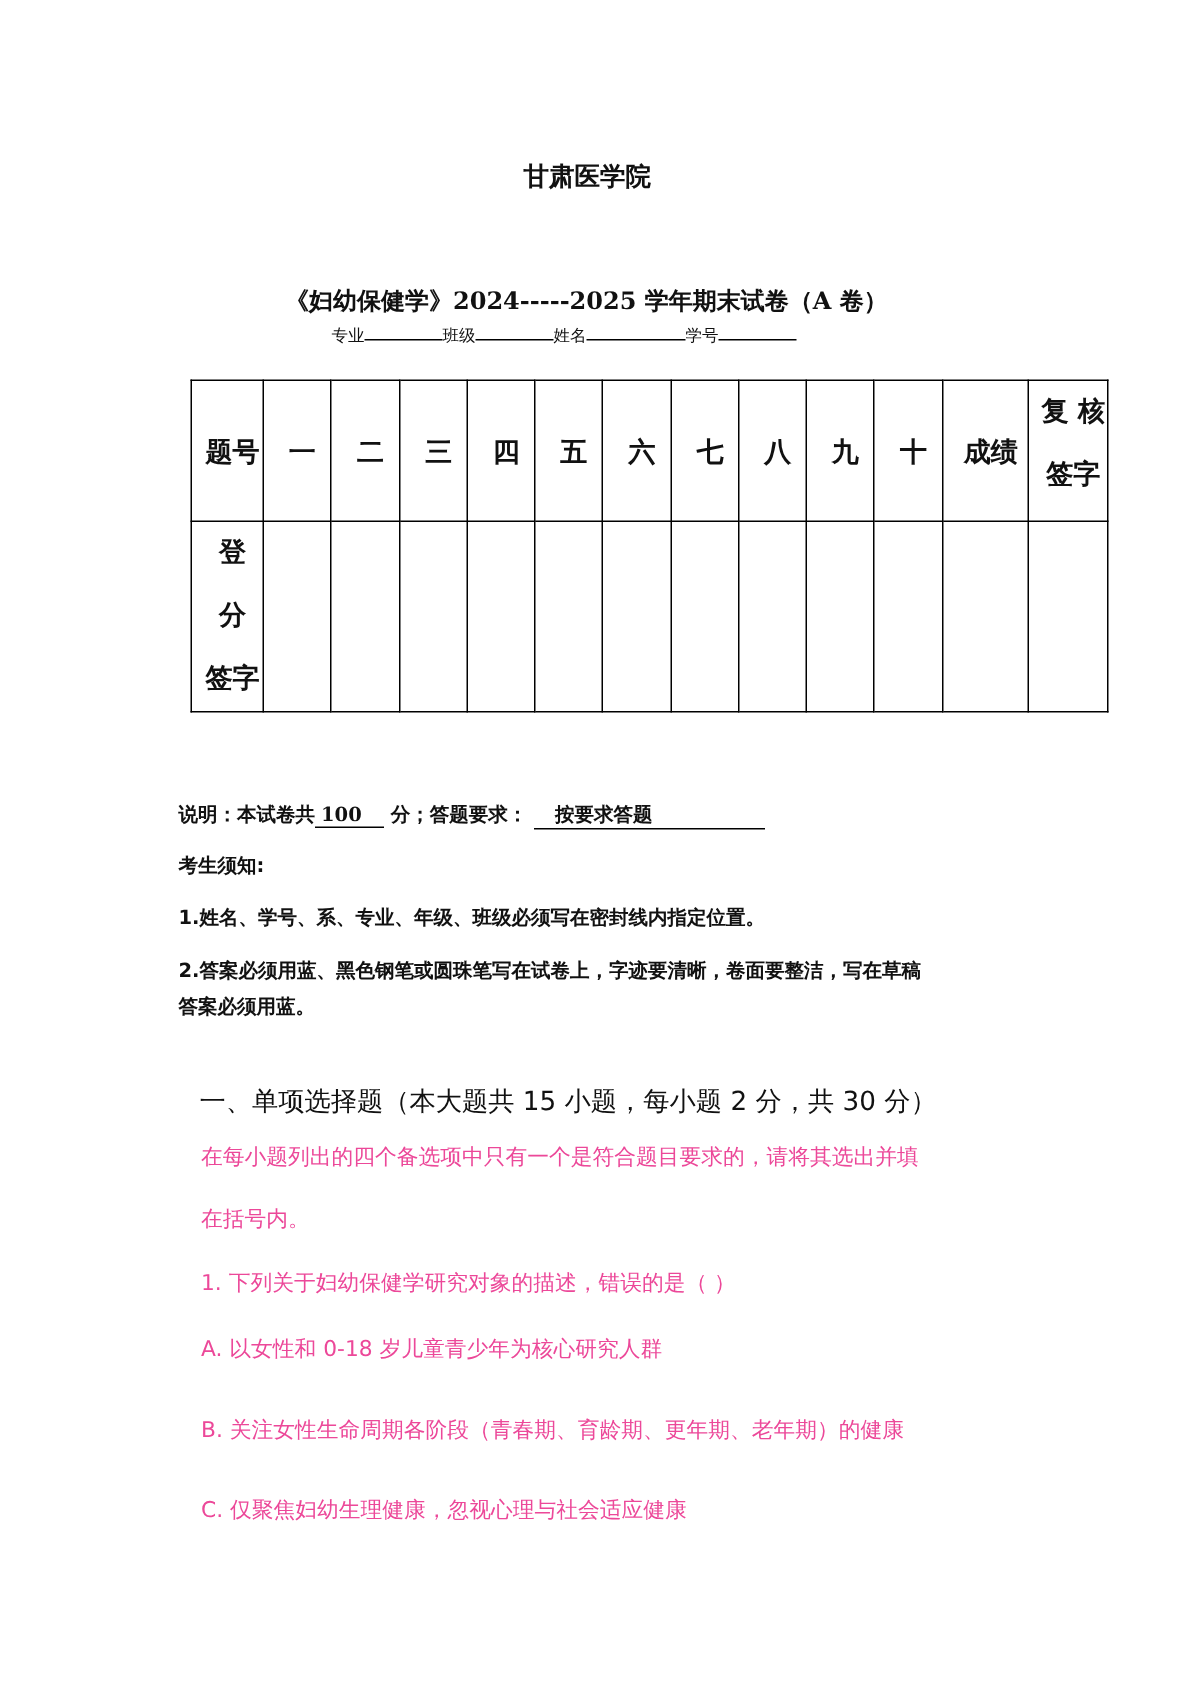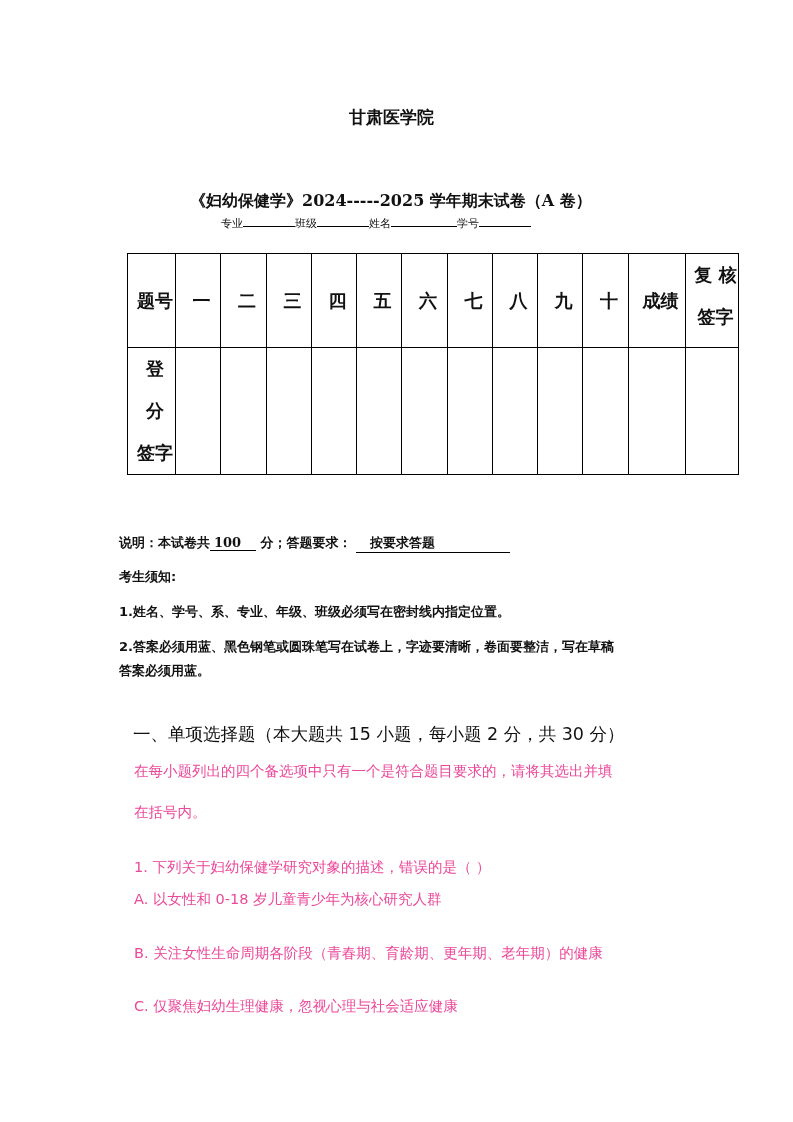--- a/index.html
+++ b/index.html
@@ -87,16 +87,16 @@
   <span>说明：本试卷共</span><span class="u" style="width:42px;padding-left:4px;font-family:'DejaVu Serif','Liberation Serif',serif;">100</span>&nbsp;<span>分；答题要求：</span>&nbsp;<span class="u" style="width:140px;padding-left:14px;">按要求答题</span>
 </div>
 <div class="abs bold" style="left:119px;top:568px;">考生须知:</div>
 <div class="abs bold" style="left:119px;top:603px;">1.姓名、学号、系、专业、年级、班级必须写在密封线内指定位置。</div>
 <div class="abs bold" style="left:119px;top:638px;">2.答案必须用蓝、黑色钢笔或圆珠笔写在试卷上，字迹要清晰，卷面要整洁，写在草稿</div>
 <div class="abs bold" style="left:119px;top:662px;">答案必须用蓝。</div>
 
 <div class="abs section" style="left:133px;top:706px;margin-top:16px;">一、单项选择题（本大题共 15 小题，每小题 2 分，共 30 分）</div>
 <div class="abs body" style="left:134px;top:762px;">在每小题列出的四个备选项中只有一个是符合题目要求的，请将其选出并填</div>
 <div class="abs body" style="left:134px;top:803px;">在括号内。</div>
-<div class="abs body" style="left:134px;top:846px;margin-top:12px;">1.  下列关于妇幼保健学研究对象的描述，错误的是（ ）</div>
+<div class="abs body" style="left:134px;top:846px;">1.  下列关于妇幼保健学研究对象的描述，错误的是（ ）</div>
 <div class="abs body" style="left:134px;top:890px;">A.  以女性和 0-18 岁儿童青少年为核心研究人群</div>
 <div class="abs body" style="left:134px;top:944px;">B.  关注女性生命周期各阶段（青春期、育龄期、更年期、老年期）的健康</div>
 <div class="abs body" style="left:134px;top:997px;">C.  仅聚焦妇幼生理健康，忽视心理与社会适应健康</div>
 
 </body></html>

